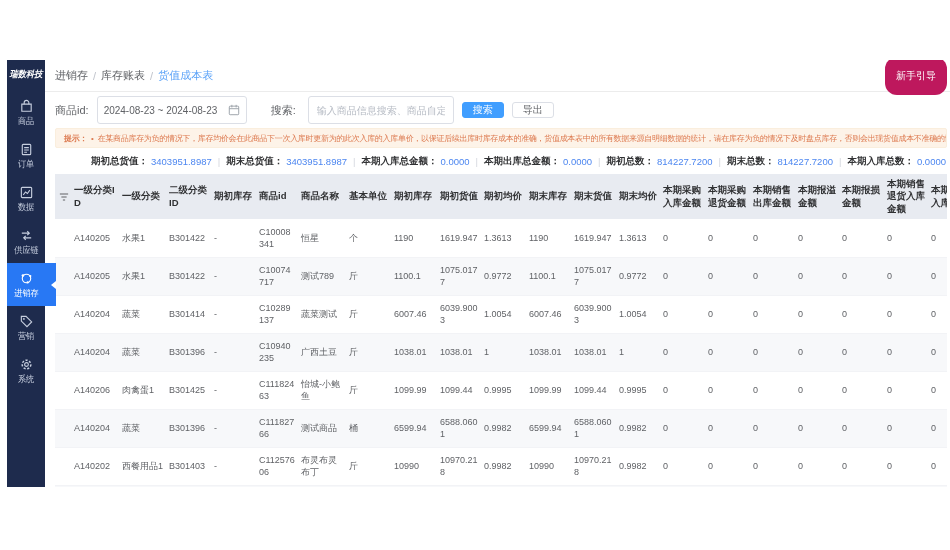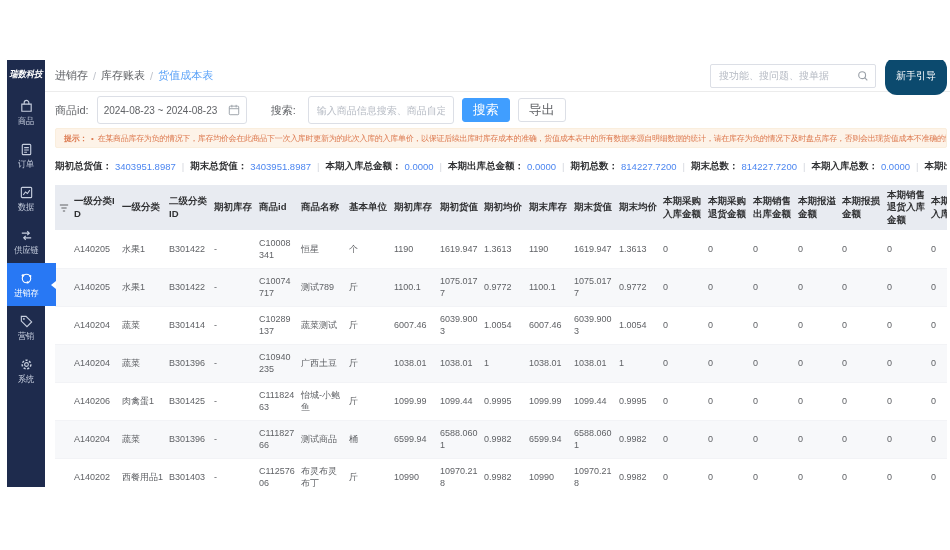--- a/index.html
+++ b/index.html
@@ -23,45 +23,45 @@
   .topbar{height:31px;flex-shrink:0;border-bottom:1px solid #ececec;display:flex;align-items:center;padding:0 10px;}
   .breadcrumb{font-size:11px;color:#606266;display:flex;align-items:center;gap:5px;white-space:nowrap;}
   .bc-sep{color:#c0c4cc;}
   .bc-item{cursor:pointer;}
   .bc-item.last{color:#5aa2f8;}
   .topbar-right{margin-left:auto;display:flex;align-items:center;gap:9px;}
   .t-search{width:152px;height:22px;border:1px solid #dcdfe6;border-radius:2px;display:flex;align-items:center;padding:0 6px;background:#fff;}
   .t-search input{border:0;outline:0;flex:1;min-width:0;font-size:10px;color:#606266;background:transparent;
                   font-family:"Liberation Sans","DejaVu Sans",sans-serif;}
   .t-search input::placeholder{color:#b6bbc4;}
-  .guide-btn{height:38px;background:#0c4a6e;color:#fff;border:0;border-radius:12px;font-size:10px;padding:8px 11px;cursor:pointer;white-space:nowrap;}
+  .guide-btn{height:38px;background:#be185d;color:#fff;border:0;border-radius:12px;font-size:10px;padding:8px 11px;cursor:pointer;white-space:nowrap;}
 
   .content{flex:1;min-width:0;padding:0 10px;overflow:hidden;}
 
   
   .filter-row{height:36px;display:flex;align-items:center;gap:8px;font-size:11px;color:#606266;white-space:nowrap;}
   .fld{display:flex;align-items:center;border:1px solid #dcdfe6;border-radius:3px;background:#fff;height:28px;box-sizing:border-box;}
   .date-input{width:150px;padding:0 6px;justify-content:space-between;cursor:pointer;}
   .date-input .val{font-size:10px;color:#606266;}
   .s-input{width:146px;padding:0 6px;margin-left:4px;}
   .s-input input{border:0;outline:0;flex:1;min-width:0;font-size:10px;color:#606266;background:transparent;
                  font-family:"Liberation Sans","DejaVu Sans",sans-serif;}
   .s-input input::placeholder{color:#b6bbc4;}
-  .btn{height:24px;box-sizing:border-box;border-radius:3px;font-size:13px;padding:0 10px;cursor:pointer;}
+  .btn{height:16px;box-sizing:border-box;border-radius:3px;font-size:10px;padding:0 10px;cursor:pointer;}
   .btn-primary{background:#409eff;border:1px solid #409eff;color:#fff;}
   .btn-plain{background:#fff;border:1px solid #dcdfe6;color:#606266;}
 
   
   .hint{height:20px;line-height:20px;background:#fdf3e8;border:1px solid #faeedd;border-radius:2px;
         color:#dd7a50;font-size:8px;letter-spacing:-0.3px;padding:0 8px;white-space:nowrap;overflow:hidden;box-sizing:border-box;}
   .hint .hl{font-weight:bold;margin-right:2px;}
   .hint .bullet{margin:0 4px 0 2px;}
 
   
-  .summary{height:37px;display:flex;align-items:center;font-size:9.5px;color:#303133;white-space:nowrap;overflow:hidden;}
+  .summary{height:26px;display:flex;align-items:center;font-size:9.5px;color:#303133;white-space:nowrap;overflow:hidden;margin-left:36px;}
   .sum-label{font-weight:bold;}
   .sum-value{color:#4c86f0;margin-left:3px;}
   .sum-sep{color:#d4d7de;margin:0 6px;}
 
   
   .tbl-wrap{overflow:hidden;}
   table{border-collapse:collapse;table-layout:fixed;width:923px;}
   thead th{background:#e8ebf1;color:#303133;font-weight:bold;font-size:9.5px;text-align:left;
            padding:4px 3px;vertical-align:middle;word-break:break-all;line-height:1.3;height:40px;box-sizing:border-box;}
   tbody td{color:#606266;font-size:9px;padding:2px 3px;vertical-align:middle;word-break:break-all;
@@ -151,29 +151,20 @@
 
     <div class="topbar">
       <div class="breadcrumb" id="breadcrumb">
           <span class="bc-item">进销存</span>
           <span class="bc-sep">/</span>
           <span class="bc-item">库存账表</span>
           <span class="bc-sep">/</span>
           <span class="bc-item last">货值成本表</span>
         </div>
       <div class="topbar-right">
-        <div class="t-search">
-          <input placeholder="搜功能、搜问题、搜单据" style="">
-          <span style="display:flex;">
-            <svg width="12" height="12" viewBox="0 0 14 14">
-                <circle cx="6" cy="6" r="4" fill="none" stroke="#9aa0a8" stroke-width="1.3"></circle>
-                <path d="M9 9l3 3" stroke="#9aa0a8" stroke-width="1.3"></path>
-              </svg>
-          </span>
-        </div>
         <button class="guide-btn">新手引导</button>
       </div>
     </div>
 
     <div class="content">
 
       <div class="filter-row">
         <span>商品id:</span>
         <div class="fld date-input">
           <span class="val">2024-08-23 ~ 2024-08-23</span>

